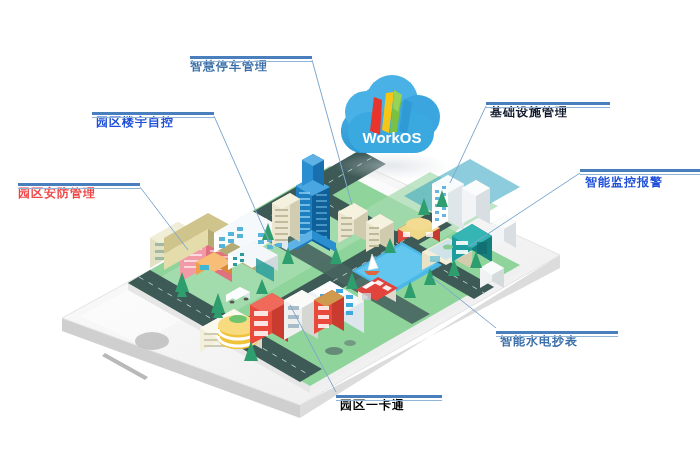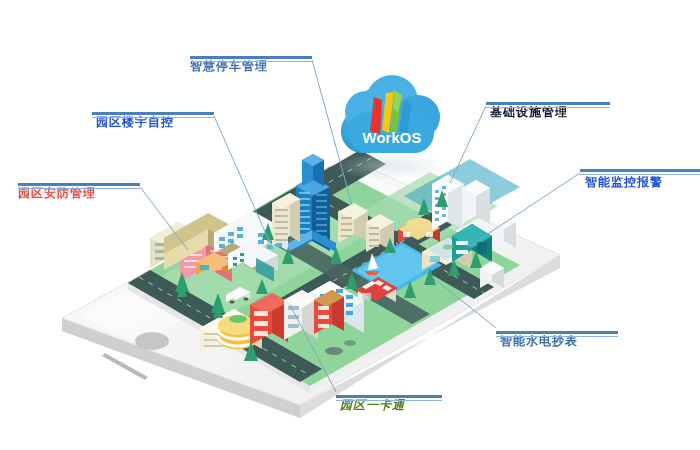--- a/index.html
+++ b/index.html
@@ -497,20 +497,20 @@
       <div class="label" style="left: 585px; top: 149px; color: #1d4ed8;">智能监控报警</div>
       <div class="ul-wrap" style="left: 580px; top: 169px; width: 120px;">
         <div class="ul-thick" style="background: rgb(74, 127, 189);"></div>
         <div class="ul-thin" style="background: rgb(143, 180, 216);"></div>
       </div>
       <div class="label" style="left: 500px; top: 308px; color: rgb(58, 110, 168);">智能水电抄表</div>
       <div class="ul-wrap" style="left: 496px; top: 331px; width: 122px;">
         <div class="ul-thick" style="background: rgb(74, 127, 189);"></div>
         <div class="ul-thin" style="background: rgb(143, 180, 216);"></div>
       </div>
-      <div class="label" style="left: 340px; top: 372px; color: #4d7c0f; font-style: italic;">园区一卡通</div>
+      <div class="label" style="left: 340px; top: 372px; color: #000000;">园区一卡通</div>
       <div class="ul-wrap" style="left: 336px; top: 395px; width: 106px;">
         <div class="ul-thick" style="background: rgb(74, 127, 189);"></div>
         <div class="ul-thin" style="background: rgb(143, 180, 216);"></div>
       </div>
     </div>
 
 </div>
 
 </body></html>

